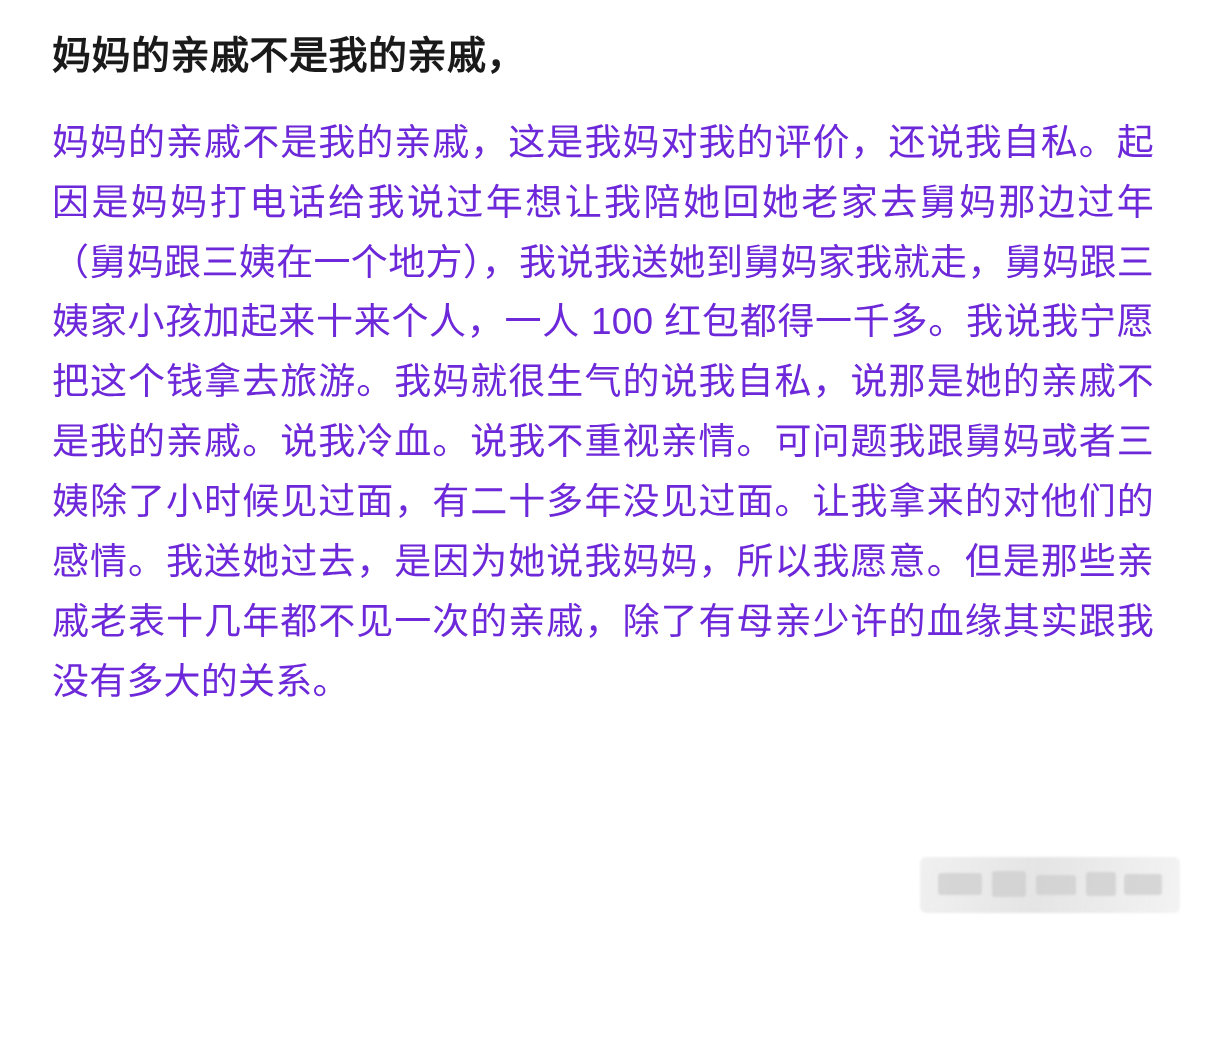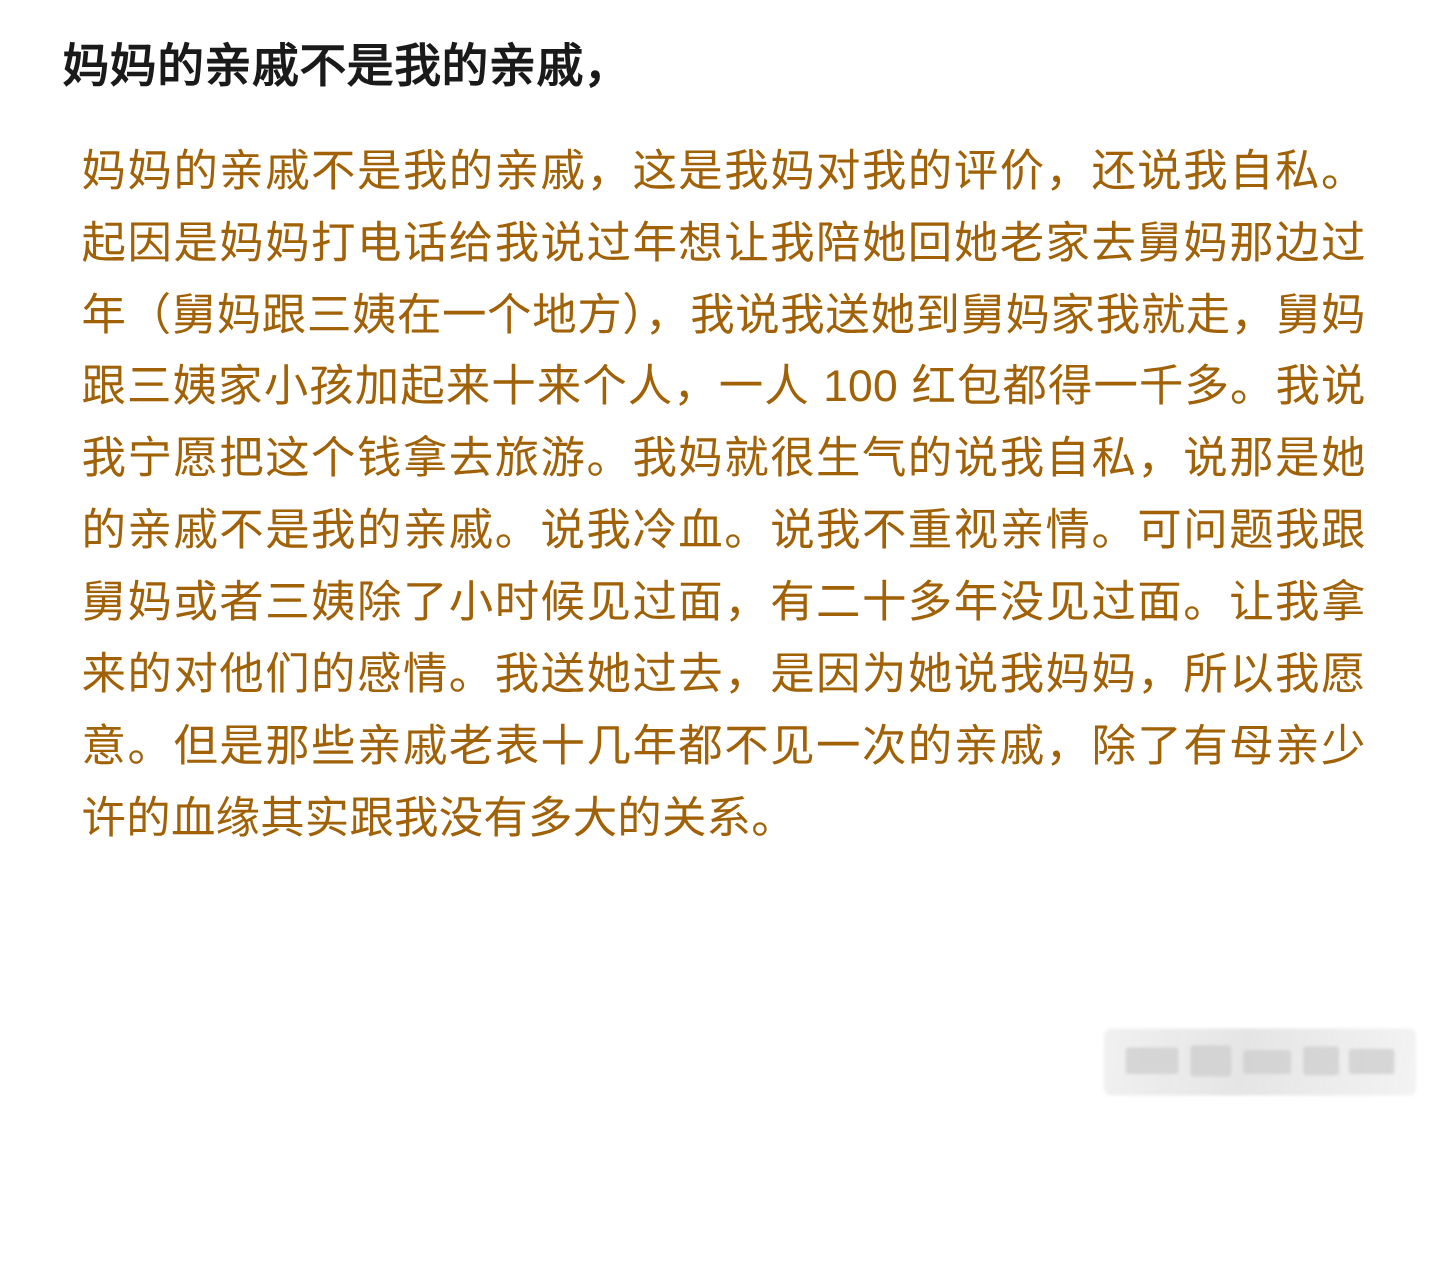--- a/index.html
+++ b/index.html
@@ -27,24 +27,24 @@
     font-weight: bold;
     color: #1a1a1a;
     line-height: 1.35;
     letter-spacing: 0.5px;
     margin: 0 0 30px 0;
     white-space: pre-wrap;
   }
   .article-body {
     font-size: 37px;
     font-weight: normal;
-    color: #a16207;
+    color: #6d28d9;
     line-height: 1.62;
     letter-spacing: 0.2px;
-    margin: 16px;
+    margin: 0;
     text-align: justify;
     text-justify: inter-character;
     white-space: pre-wrap;
     word-break: break-all;
   }
   .watermark {
     position: absolute;
     right: 26px;
     bottom: 6px;
     width: 260px;

